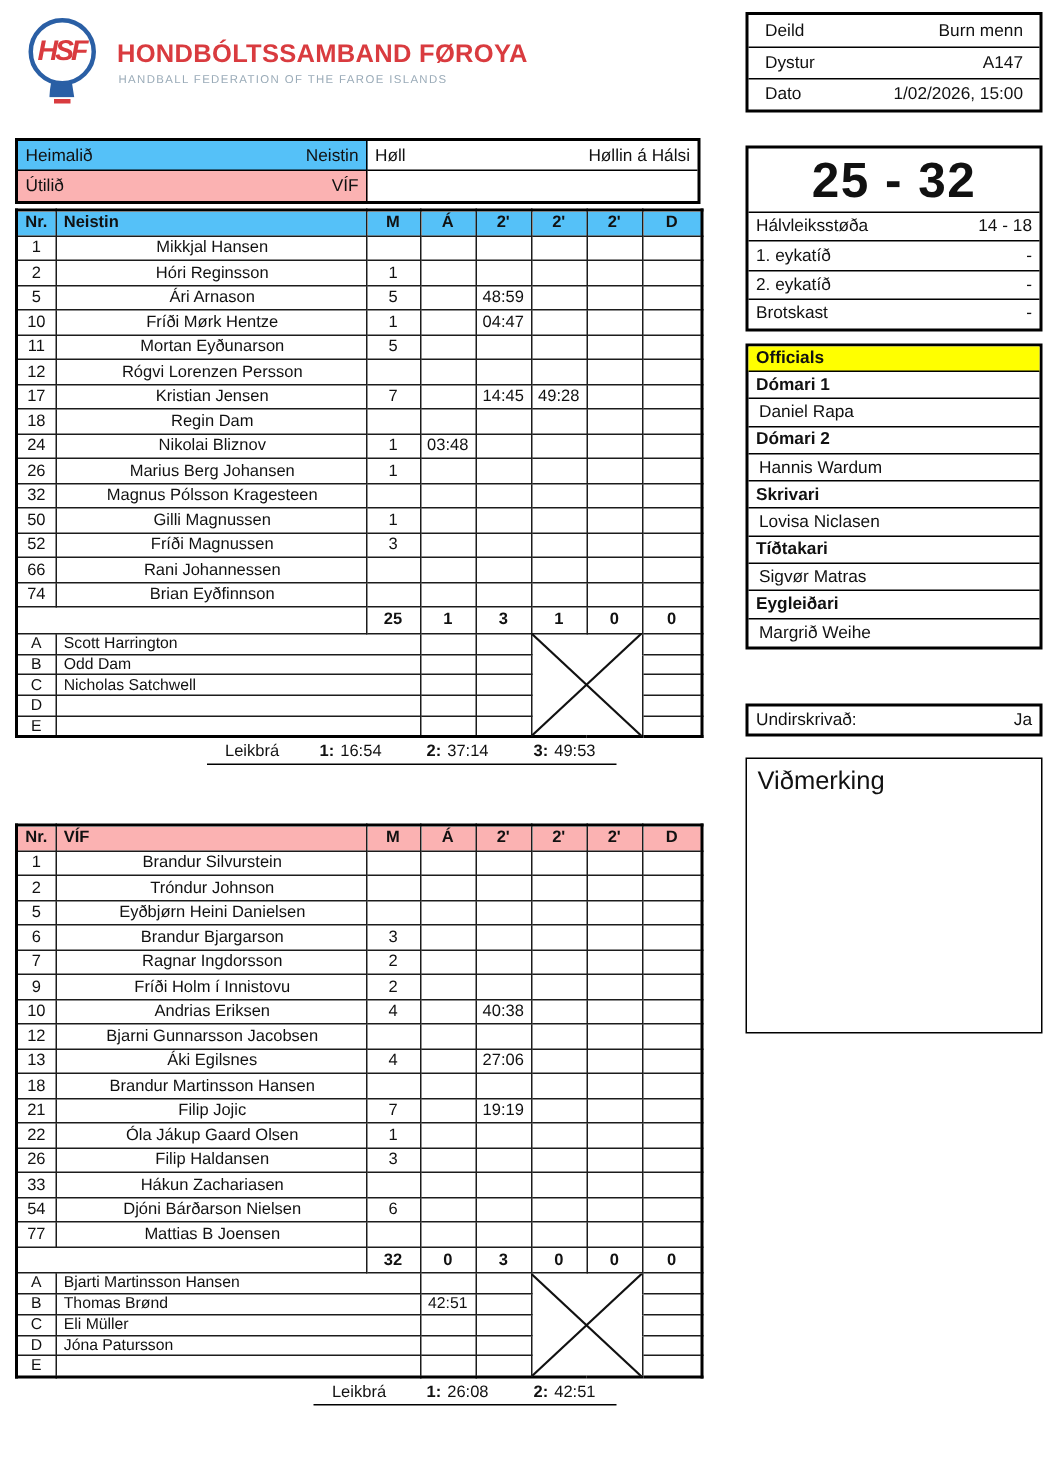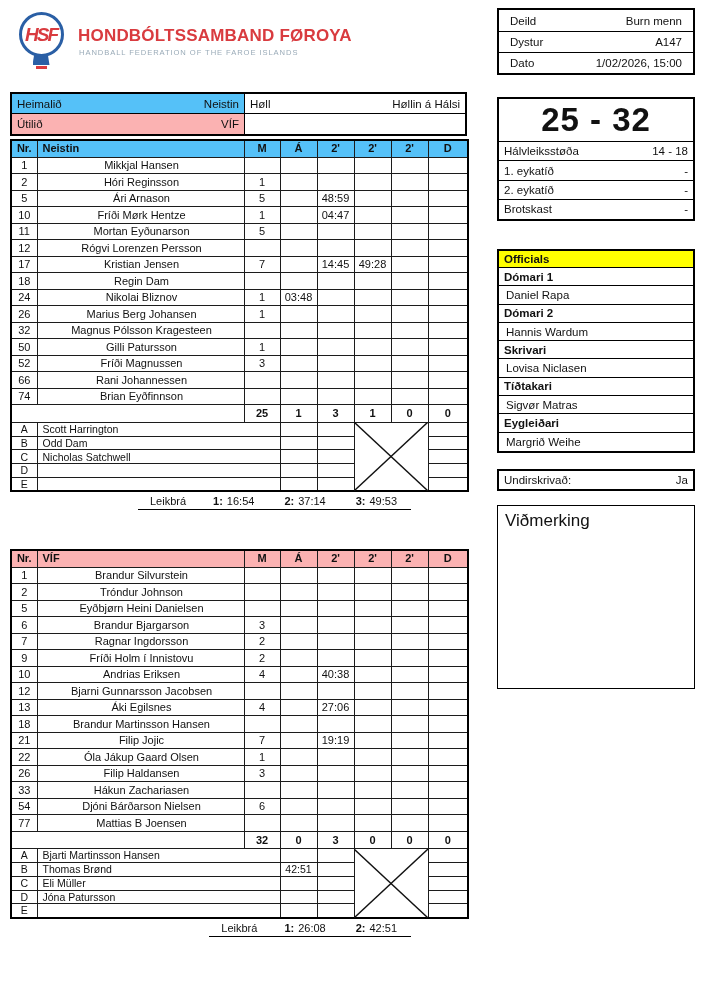--- a/index.html
+++ b/index.html
@@ -30,21 +30,21 @@
   
   .rbox{left:497px;width:198px;border:2px solid #000;background:#fff;}
   .kv-row{display:flex;justify-content:space-between;align-items:center;height:21px;padding:0 11px;font-size:11.5px;}
   .kv-row + .kv-row{border-top:1.6px solid #000;}
   .match-info{top:8px;}
   .score-box{top:97px;}
   .score-big{height:42px;display:flex;align-items:center;justify-content:center;
     font-size:33px;font-weight:bold;letter-spacing:1px;}
   .score-row{display:flex;justify-content:space-between;align-items:center;height:19.4px;padding:0 5px;
     font-size:11.5px;border-top:1.6px solid #000;}
-  .officials-box{top:249px;font-size:11.5px;}
+  .officials-box{top:229px;font-size:11.5px;}
   .off-title{background:var(--officials-yellow);font-weight:bold;height:17px;display:flex;align-items:center;
     padding:0 5px;border-bottom:1.6px solid #000;}
   .off-role{font-weight:bold;height:18.3px;display:flex;align-items:center;padding:0 5px;border-bottom:1.4px solid #000;}
   .off-name{height:18.3px;display:flex;align-items:center;padding:0 7px;border-bottom:1.4px solid #000;}
   .off-entry:last-of-type .off-name{border-bottom:none;}
   .signed{top:469px;height:22px;display:flex;justify-content:space-between;align-items:center;
     padding:7px 5px;font-size:11.5px;text-align:right;}
   .remarks{top:505px;height:184px;border-width:1.6px;font-size:17px;padding:5px 7px;}
 
   
@@ -338,21 +338,21 @@
             <td></td>
             <td></td>
             <td></td>
             <td></td>
             <td></td>
             <td></td>
           </tr>
 
           <tr class="prow">
             <td class="c-nr">50</td>
-            <td class="c-name">Gilli Patursson</td>
+            <td class="c-name">Gilli Magnussen</td>
             <td>1</td>
             <td></td>
             <td></td>
             <td></td>
             <td></td>
             <td></td>
           </tr>
 
           <tr class="prow">
             <td class="c-nr">52</td>

